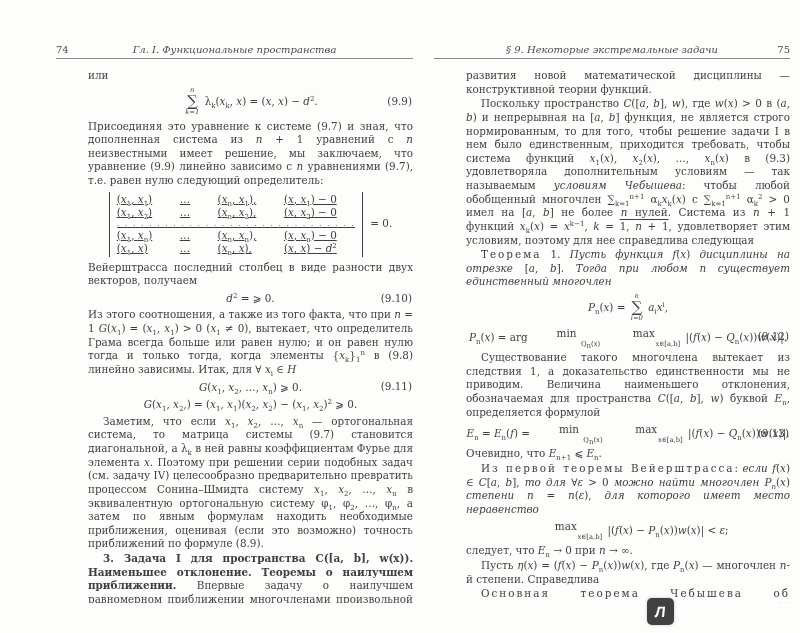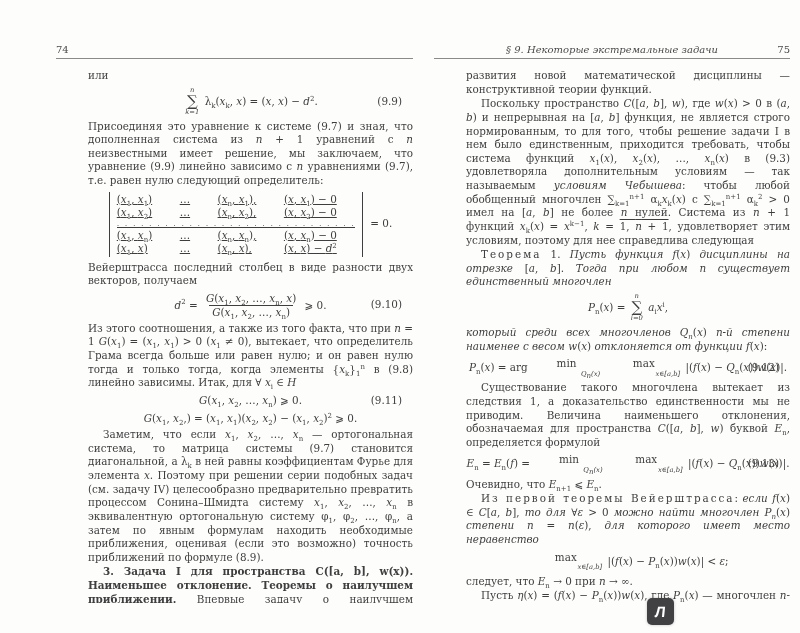--- a/index.html
+++ b/index.html
@@ -12,27 +12,27 @@
   .hdr{display:flex;align-items:baseline;font-size:10px;color:#4a4a4a;
        border-bottom:1px solid #8a8a8a;padding-bottom:3px;margin-bottom:10px;}
   .hdr .title{flex:1;text-align:center;font-style:italic;}
   .pnum{width:28px;font-style:normal;}
   .pnum.r{text-align:right;}
   .content{font-size:10.4px;line-height:1.31;text-align:justify;height:534px;overflow:hidden;margin-left:32px;}
   .para{margin:0 0 1px 0;}
   .para.ind{text-indent:15px;}
   .formula{display:flex;justify-content:center;align-items:center;position:relative;margin:4px 0 3px;}
   .fbody{text-align:center;}
-  .eqnum{position:absolute;right:11px;top:50%;transform:translateY(-50%);}
+  .eqnum{position:absolute;right:1px;top:50%;transform:translateY(-50%);}
   sub,sup{font-size:7px;line-height:0;}
   bsum{display:inline-flex;flex-direction:column;align-items:center;vertical-align:middle;margin:0 2px;}
   bsum lim{font-size:6.8px;font-style:italic;line-height:1.1;display:block;}
   bsum op{font-size:15px;line-height:1;display:block;}
   uop{display:inline-flex;flex-direction:column;align-items:center;vertical-align:middle;margin:0 2px;}
-  uop lo{font-size:6.8px;font-style:italic;line-height:1.1;display:block;padding-left:48px;}
+  uop lo{font-size:6.8px;line-height:1.1;display:block;padding-left:48px;}
   frac{display:inline-flex;flex-direction:column;align-items:center;vertical-align:middle;margin:0 2px;text-align:center;}
   frac nu,frac de{display:block;padding:0 3px;line-height:1.25;}
   frac de{border-top:1px solid #3e3e3e;}
   ov{text-decoration:overline;}
   sp{letter-spacing:2px;}
   .det{display:flex;justify-content:center;align-items:center;gap:7px;margin:4px 0;}
   .detgrid{display:grid;grid-template-columns:auto auto auto auto;column-gap:9px;
            border-left:1px solid #3e3e3e;border-right:1px solid #3e3e3e;padding:1px 7px;line-height:1.3;text-decoration:underline;}
   .dcell{white-space:nowrap;}
   .dotsrow{grid-column:1/-1;overflow:hidden;white-space:nowrap;font-size:8px;letter-spacing:1.5px;line-height:1.1;}
@@ -45,20 +45,21 @@
   .content, .fbody{font-family:"DejaVu Serif","DejaVu Sans","Liberation Serif",serif;}
 </style>
 </head>
 <body>
 
 <div class="book">
 
   <div class="page left">
     <div class="hdr">
       <span class="pnum">74</span>
+      <span class="title">Гл. I. Функциональные пространства</span>
       <span class="pnum"></span>
     </div>
     <div class="content">
         <p class="para">или</p>
         <div class="formula">
           <span class="fbody"><bsum>
               <lim>n</lim>
               <op>∑</op>
               <lim>k=1</lim>
             </bsum> λ<sub>k</sub>(<i>x</i><sub>k</sub>, <i>x</i>) = (<i>x</i>, <i>x</i>) − <i>d</i><sup>2</sup>.</span>
@@ -82,24 +83,21 @@
             <span class="dcell">(<i>x</i>, <i>x</i><sub>n</sub>) − 0</span>
             <span class="dcell">(<i>x</i><sub>1</sub>, <i>x</i>)</span>
             <span class="dcell">…</span>
             <span class="dcell">(<i>x</i><sub>n</sub>, <i>x</i>),</span>
             <span class="dcell">(<i>x</i>, <i>x</i>) − <i>d</i><sup>2</sup></span>
           </span>
           <span class="detrhs">= 0.</span>
         </div>
         <p class="para">Вейерштрасса последний столбец в виде разности двух векторов, получаем</p>
         <div class="formula">
-          <span class="fbody"><i>d</i><sup>2</sup> = <frac>
-              <nu><i>G</i>(<i>x</i><sub>1</sub>, <i>x</i><sub>2</sub>, …, <i>x</i><sub>n</sub>, <i>x</i>)</nu>
-              <de><i>G</i>(<i>x</i><sub>1</sub>, <i>x</i><sub>2</sub>, …, <i>x</i><sub>n</sub>)</de>
-            </frac> ⩾ 0.</span>
+          <span class="fbody"><i>d</i><sup>2</sup> =  ⩾ 0.</span>
           <span class="eqnum">(9.10)</span>
         </div>
         <p class="para">Из этого соотношения, а также из того факта, что при <i>n</i> = 1  <i>G</i>(<i>x</i><sub>1</sub>) = (<i>x</i><sub>1</sub>, <i>x</i><sub>1</sub>) &gt; 0  (<i>x</i><sub>1</sub> ≠ 0), вытекает, что определитель Грама всегда больше или равен нулю; и он равен нулю тогда и только тогда, когда элементы {<i>x</i><sub>k</sub>}<sub>1</sub><sup>n</sup> в (9.8) линейно зависимы. Итак, для ∀ <i>x</i><sub>i</sub> ∈ <i>H</i></p>
         <div class="formula">
           <span class="fbody"><i>G</i>(<i>x</i><sub>1</sub>, <i>x</i><sub>2</sub>, …, <i>x</i><sub>n</sub>) ⩾ 0.</span>
           <span class="eqnum">(9.11)</span>
         </div>
         <div class="formula">
           <span class="fbody"><i>G</i>(<i>x</i><sub>1</sub>, <i>x</i><sub>2</sub>,) = (<i>x</i><sub>1</sub>, <i>x</i><sub>1</sub>)(<i>x</i><sub>2</sub>, <i>x</i><sub>2</sub>) − (<i>x</i><sub>1</sub>, <i>x</i><sub>2</sub>)<sup>2</sup> ⩾ 0.</span>
         </div>
@@ -118,21 +116,20 @@
         <p class="para">развития новой математической дисциплины — конструктивной теории функций.</p>
         <p class="para ind">Поскольку пространство <i>C</i>([<i>a</i>, <i>b</i>], <i>w</i>), где <i>w</i>(<i>x</i>) &gt; 0 в (<i>a</i>, <i>b</i>) и непрерывная на [<i>a</i>, <i>b</i>] функция, не является строго нормированным, то для того, чтобы решение задачи I в нем было единственным, приходится требовать, чтобы система функций <i>x</i><sub>1</sub>(<i>x</i>), <i>x</i><sub>2</sub>(<i>x</i>), …, <i>x</i><sub>n</sub>(<i>x</i>) в (9.3) удовлетворяла дополнительным  условиям — так называемым <i>условиям Чебышева</i>: чтобы любой обобщенный многочлен ∑<sub>k=1</sub><sup>n+1</sup> α<sub>k</sub><i>x</i><sub>k</sub>(<i>x</i>) с ∑<sub>k=1</sub><sup>n+1</sup> α<sub>k</sub><sup>2</sup> &gt; 0 имел на [<i>a</i>, <i>b</i>] не более <i>n</i> нулей. Система из <i>n</i> + 1 функций <i>x</i><sub>k</sub>(<i>x</i>) = <i>x</i><sup>k−1</sup>, <i>k</i> = <ov>1, <i>n</i> + 1</ov>, удовлетворяет этим условиям, поэтому для нее справедлива следующая</p>
         <p class="para ind"><sp>Теорема</sp> 1. <i>Пусть функция f</i>(<i>x</i>) <i>дисциплины на отрезке</i> [<i>a</i>, <i>b</i>]. <i>Тогда при любом n существует единственный многочлен</i></p>
         <div class="formula">
           <span class="fbody"><i>P</i><sub>n</sub>(<i>x</i>) = <bsum>
               <lim>n</lim>
               <op>∑</op>
               <lim>i=0</lim>
             </bsum> <i>a</i><sub>i</sub><i>x</i><sup>i</sup>,</span>
         </div>
-        <p class="para"><i>который среди всех многочленов Q<sub>n</sub></i>(<i>x</i>)  <i>n-й степени наименее с весом w</i>(<i>x</i>) <i>отклоняется от функции f</i>(<i>x</i>):</p>
         <div class="formula">
           <span class="fbody"><i>P</i><sub>n</sub>(<i>x</i>) = arg <uop>min<lo>Q<sub>n</sub>(x)</lo></uop> <uop>max<lo>x∈[a,b]</lo></uop> |(<i>f</i>(<i>x</i>) − <i>Q</i><sub>n</sub>(<i>x</i>))<i>w</i>(<i>x</i>)|.</span>
           <span class="eqnum">(9.12)</span>
         </div>
         <p class="para ind">Существование такого многочлена вытекает из следствия 1, а доказательство единственности мы не приводим. Величина наименьшего отклонения, обозначаемая для пространства <i>C</i>([<i>a</i>, <i>b</i>], <i>w</i>) буквой <i>E</i><sub>n</sub>, определяется формулой</p>
         <div class="formula">
           <span class="fbody"><i>E</i><sub>n</sub> = <i>E</i><sub>n</sub>(<i>f</i>) = <uop>min<lo>Q<sub>n</sub>(x)</lo></uop> <uop>max<lo>x∈[a,b]</lo></uop> |(<i>f</i>(<i>x</i>) − <i>Q</i><sub>n</sub>(<i>x</i>))<i>w</i>(<i>x</i>)|.</span>
           <span class="eqnum">(9.13)</span>
         </div>
         <p class="para">Очевидно, что <i>E</i><sub>n+1</sub> ⩽ <i>E</i><sub>n</sub>.</p>

